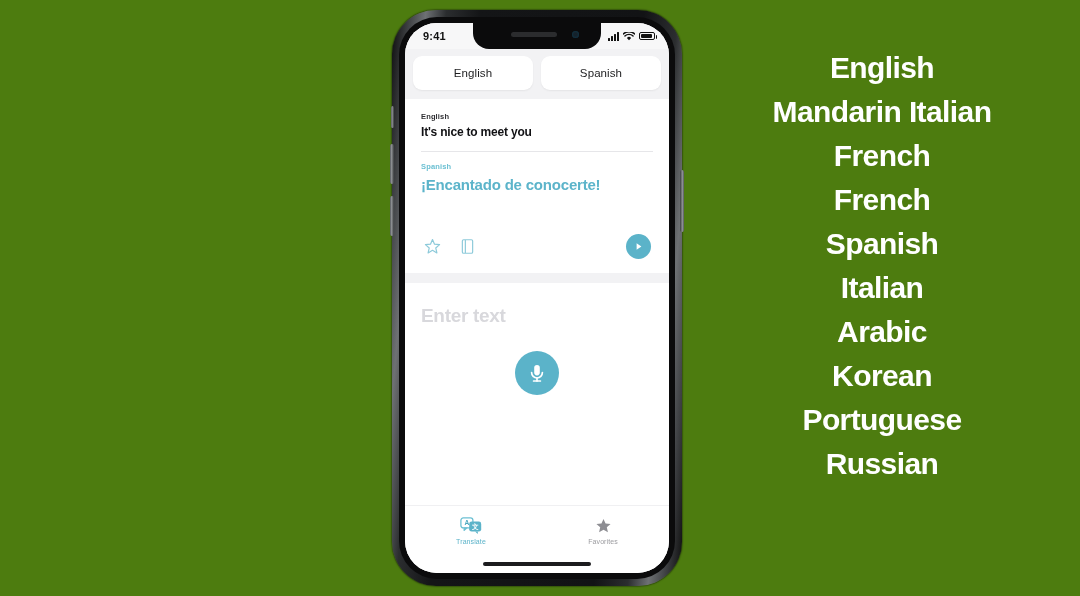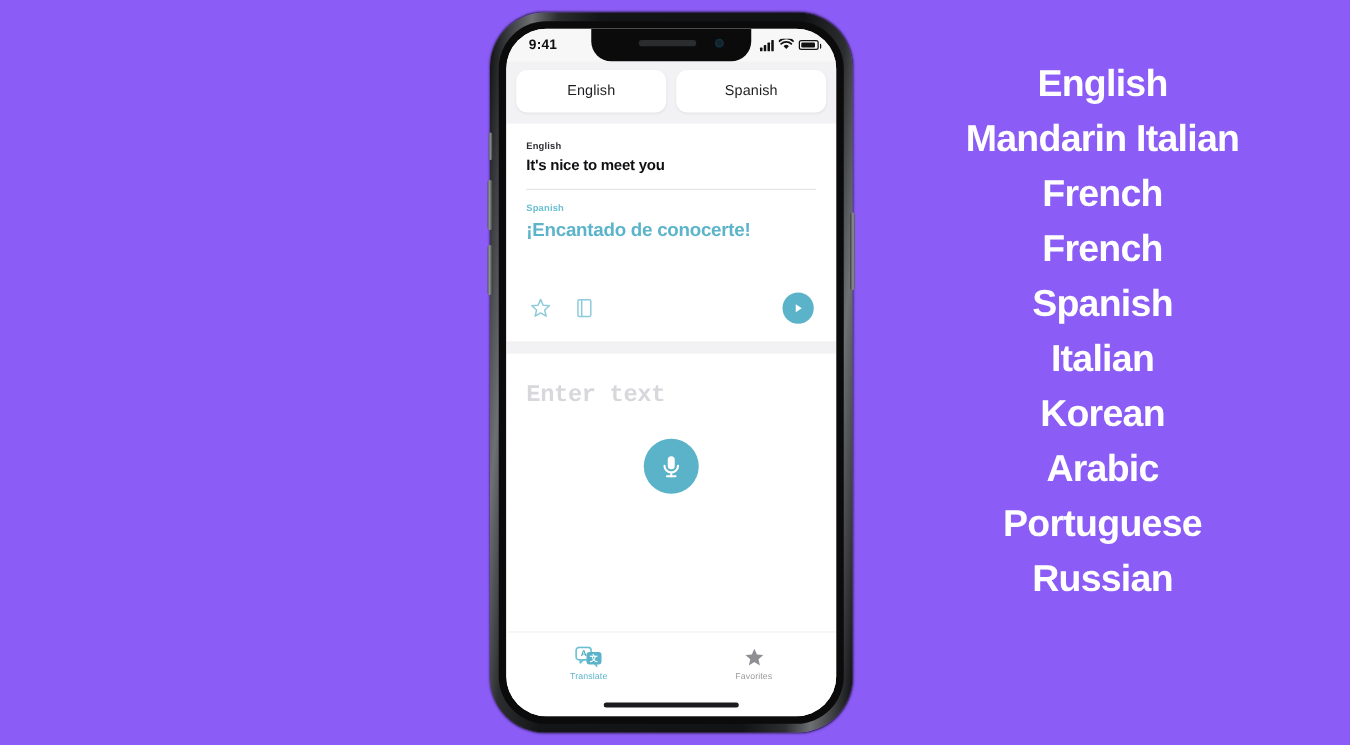--- a/index.html
+++ b/index.html
@@ -2,21 +2,21 @@
 <html><head>
 <meta charset="utf-8">
 <style>
   * { box-sizing: border-box; margin: 0; padding: 0; }
   html, body {
     width: 1080px; height: 596px;
     background: #000;
     font-family: "Liberation Sans", sans-serif;
     overflow: hidden;
   }
-  .stage { position: relative; width: 1080px; height: 596px; background: #8b5cf6; }
+  .stage { position: relative; width: 1080px; height: 596px; background: #4d7c0f; }
 
   
   .phone-wrap { position: absolute; left: 392px; top: 10px; width: 290px; height: 576px; }
 
   .phone-outer {
     position: absolute; inset: 0;
     border-radius: 44px;
     background: linear-gradient(95deg, #0a0a0a 0%, #3d3f42 5%, #6e7174 10%, #2b2d2f 16%, #141517 26%,
                                 #121315 74%, #2b2d2f 84%, #6e7174 90%, #3d3f42 95%, #0a0a0a 100%);
     box-shadow: 0 0 2px #000;
@@ -118,21 +118,21 @@
   .play-btn svg { display: block; }
 
   .card-gap { height: 10px; background: #f2f2f4; }
 
   
   .input-area {
     background: #ffffff; flex: 1;
     position: relative; padding: 22px 16px 0;
   }
   .enter-text {
-    font-size: 19px; font-weight: bold; color: #d8d8dc; letter-spacing: -.3px; font-family: Liberation Mono, monospace;
+    font-size: 19px; font-weight: bold; color: #d8d8dc; letter-spacing: -.3px;
   }
   .mic-btn {
     position: absolute; left: 50%; transform: translateX(-50%); top: 68px;
     width: 44px; height: 44px; border-radius: 50%;
     background: #5bb3c9; display: flex; align-items: center; justify-content: center;
   }
 
   
   .tabbar {
     background: #ffffff; height: 50px; display: flex;
@@ -286,19 +286,19 @@
     </div>
   </div>
 
   <div class="lang-list">
     <div class="lang-item">English</div>
     <div class="lang-item">Mandarin Italian</div>
     <div class="lang-item">French</div>
     <div class="lang-item">French</div>
     <div class="lang-item">Spanish</div>
     <div class="lang-item">Italian</div>
+    <div class="lang-item">Arabic</div>
     <div class="lang-item">Korean</div>
-    <div class="lang-item">Arabic</div>
     <div class="lang-item">Portuguese</div>
     <div class="lang-item">Russian</div>
   </div>
 
 </div>
 
 </body></html>

